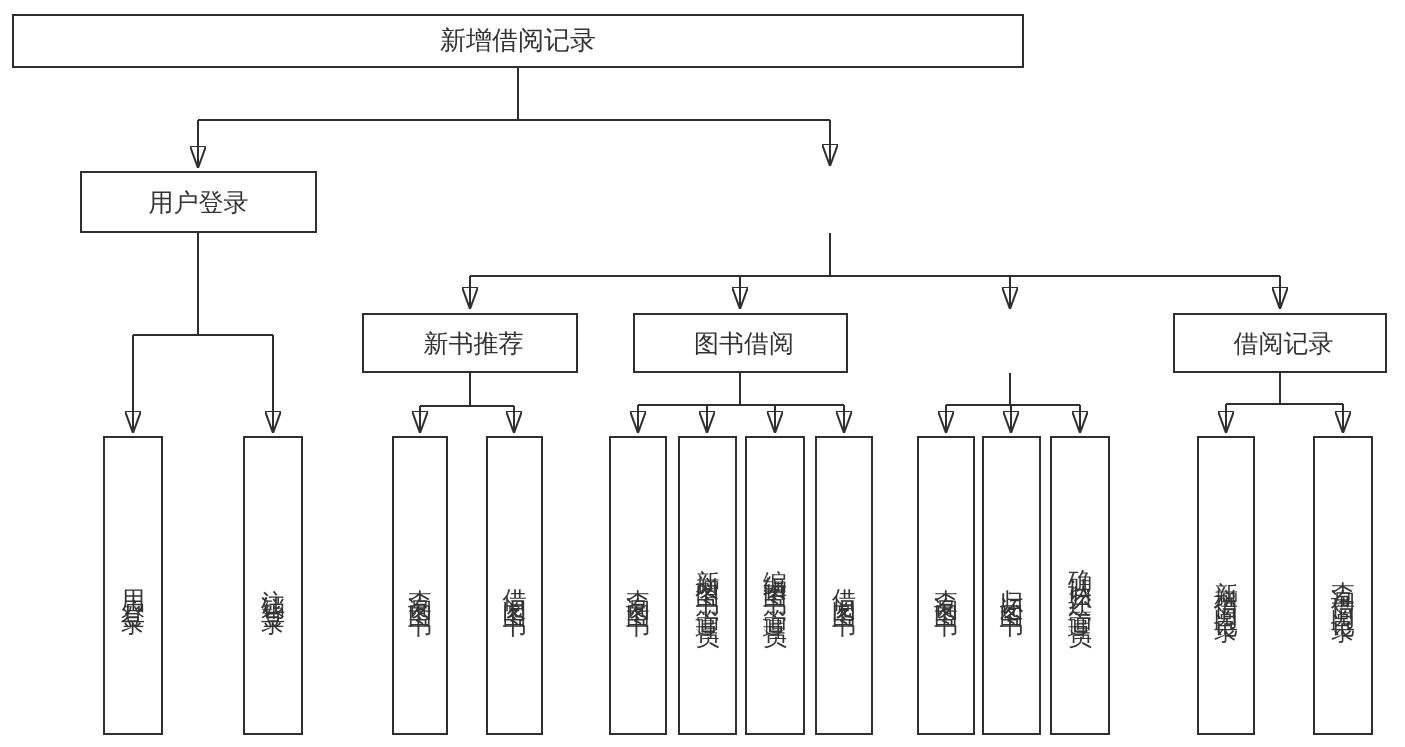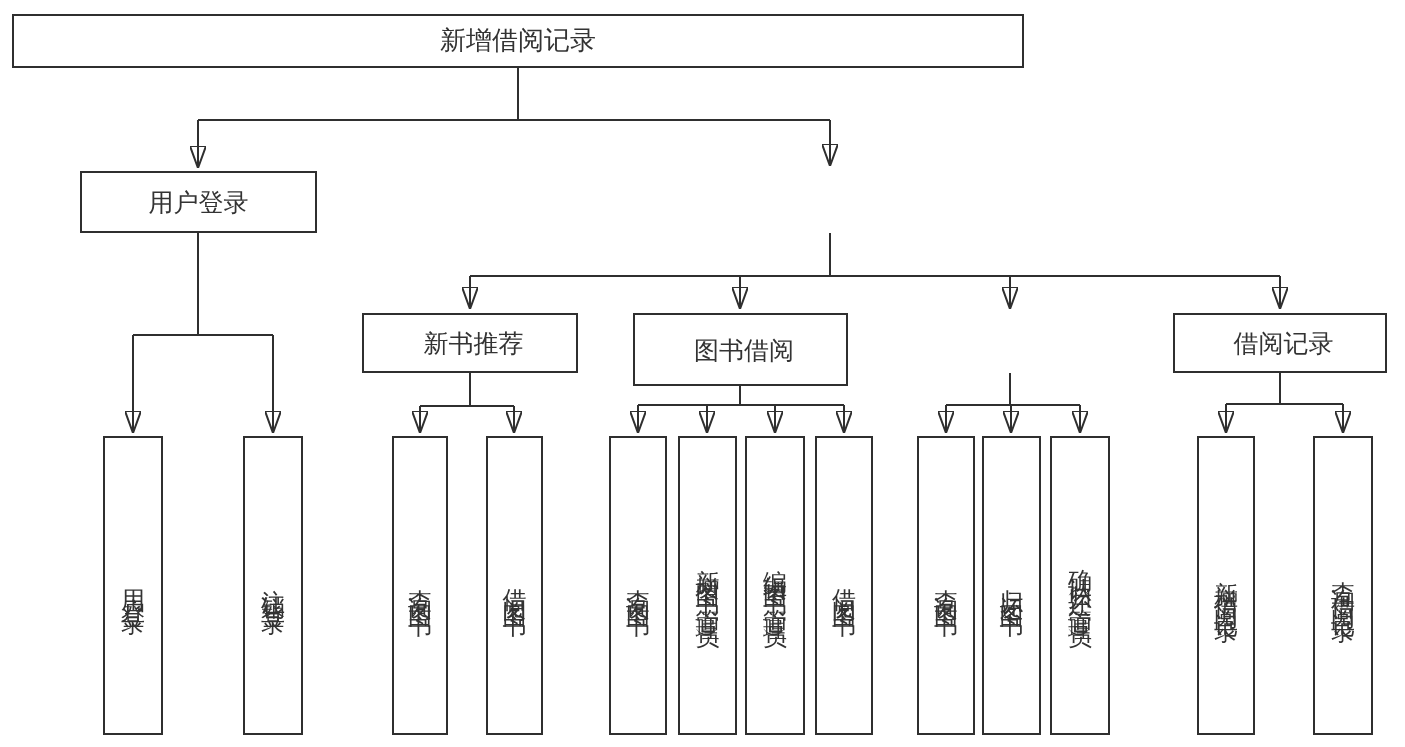--- a/index.html
+++ b/index.html
@@ -132,21 +132,21 @@
     <span>新增借阅记录</span>
   </div>
 
   <div class="node level2" style="left:80px; top:171px; width:237px; height:62px;">
     <span>用户登录</span>
   </div>
 
   <div class="node level3" style="left:362px; top:313px; width:216px; height:60px;">
     <span>新书推荐</span>
   </div>
-  <div class="node level3" style="left:633px; top:313px; width:215px; height:73px;justify-content:center;">
+  <div class="node level3" style="left:633px; top:313px; width:215px; height:60px;justify-content:center;">
     <span>图书借阅</span>
   </div>
   <div class="node level3" style="left:1173px; top:313px; width:214px; height:60px;">
     <span>借阅记录</span>
   </div>
 
   <div class="node leaf" style="left:103px; top:436px; width:60px; height:299px;">
     <span class="vtext">用户登录</span>
   </div>
   <div class="node leaf" style="left:243px; top:436px; width:60px; height:299px;">

